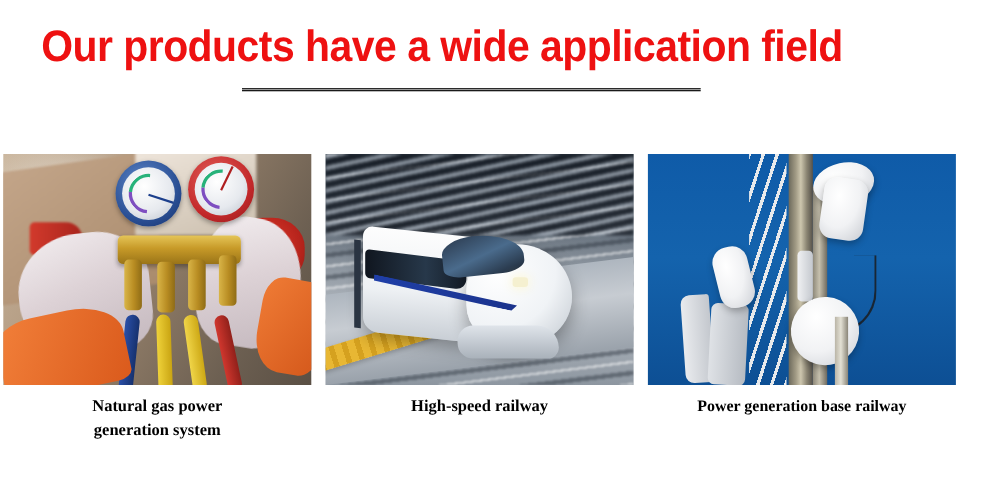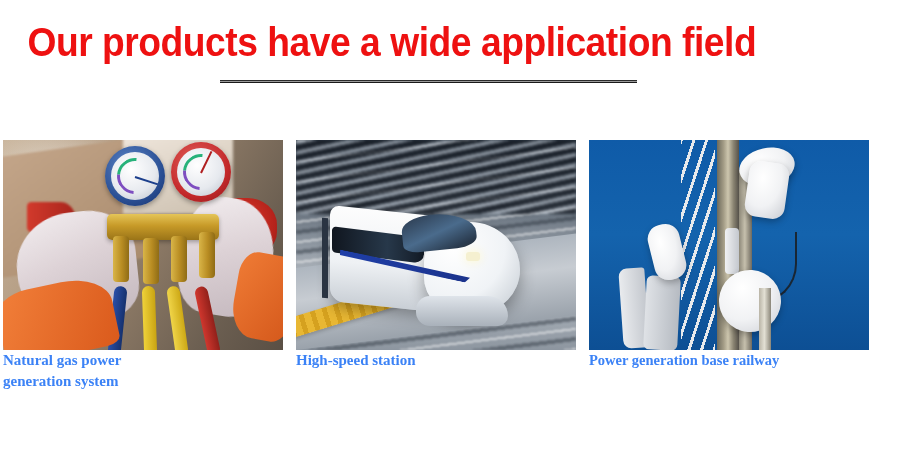--- a/index.html
+++ b/index.html
@@ -14,20 +14,21 @@
     font-family: "Liberation Sans", sans-serif;
     position: relative;
   }
 
   
   .page-heading {
     position: absolute;
     left: 0;
     top: 18px;
     width: 804px;
+    text-align: center;
   }
   .page-heading .heading-text {
     display: inline-block;
     color: #ee1111;
     font-family: "Liberation Sans", "DejaVu Sans", sans-serif;
     font-weight: bold;
     font-size: 40px;
     line-height: 48px;
     letter-spacing: -0.5px;
     transform: scaleX(0.93);
@@ -62,22 +63,23 @@
     flex: 0 0 280px;
   }
   .tile-photo {
     width: 280px;
     height: 210px;
     position: relative;
     overflow: hidden;
     background: #dfe3e8;
   }
   .tile-caption {
-    text-align: left;
-    color: #3b82f6;
+    margin-top: 10px;
+    text-align: center;
+    color: #000000;
     font-family: "Liberation Serif", "DejaVu Serif", serif;
     font-weight: bold;
     font-size: 15px;
     line-height: 21px;
     white-space: pre-line;
   }
   .tile-caption.wide {
     font-size: 14.5px;
   }
 
@@ -435,21 +437,21 @@
         <div class="tactile"></div>
         <div class="body"></div>
         <div class="door"></div>
         <div class="sidewin"></div>
         <div class="nose"></div>
         <div class="windshield"></div>
         <div class="stripe"></div>
         <div class="lamp"></div>
         <div class="skirt"></div>
       </div>
-      <div class="tile-caption">High-speed station</div>
+      <div class="tile-caption">High-speed railway</div>
     </div>
 
     <div class="tile">
       <div class="tile-photo photo-tower">
         <div class="ladder"></div>
         <div class="mast"></div>
         <div class="mast2"></div>
         <div class="panel"></div>
         <div class="panel2"></div>
         <div class="dish dish-c"></div>

